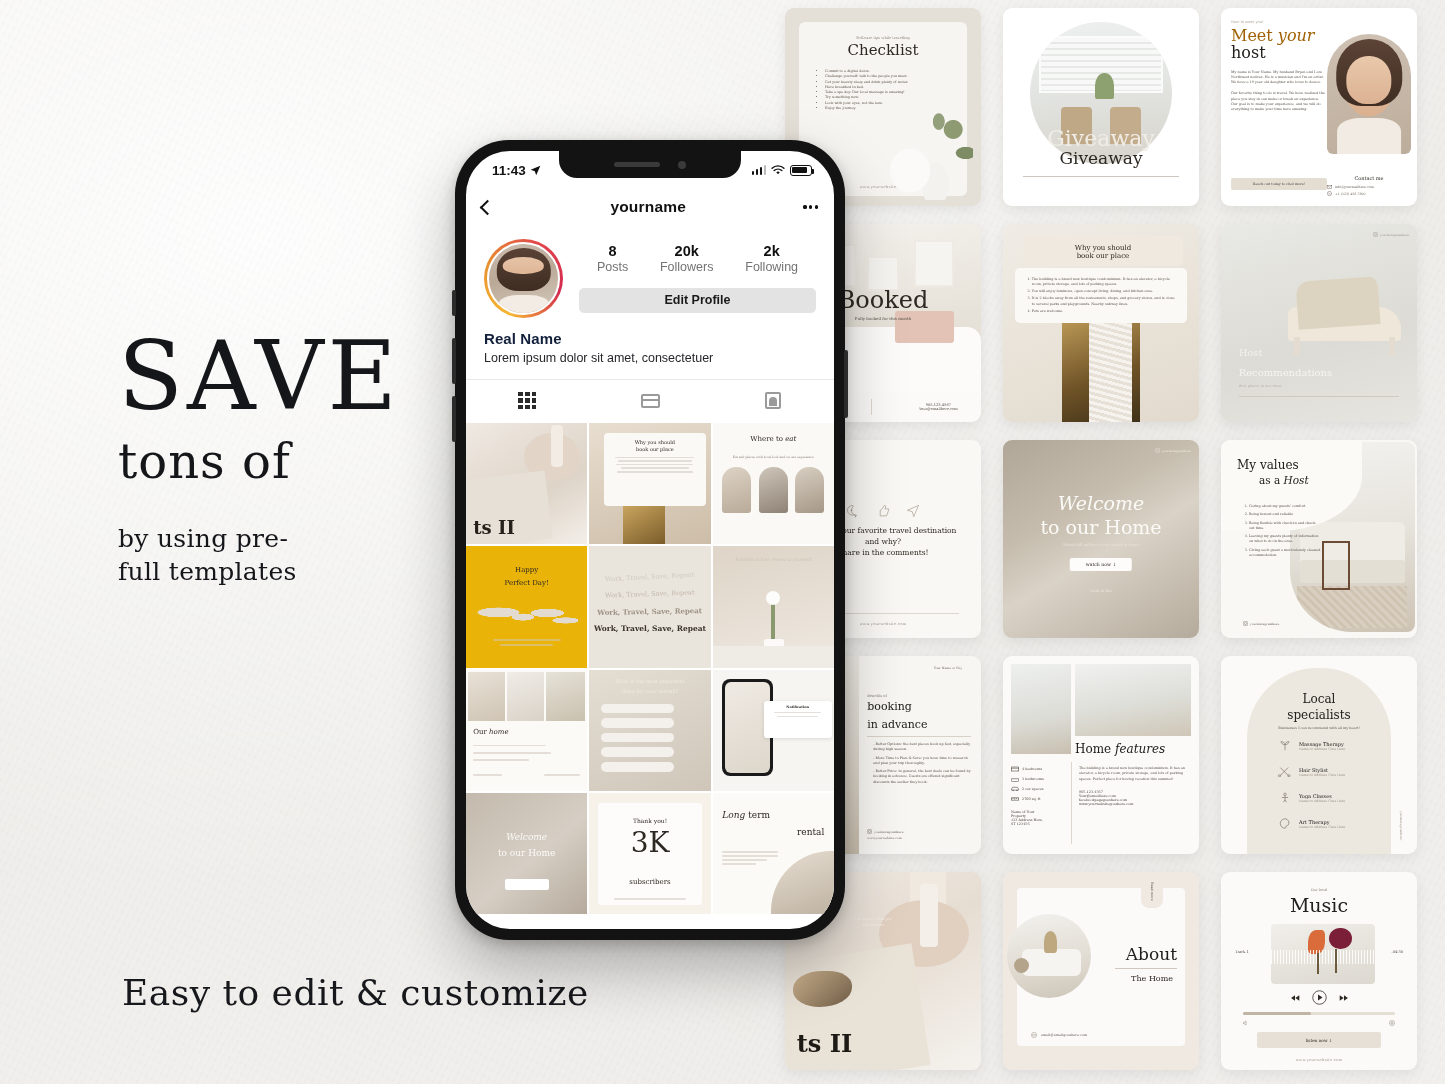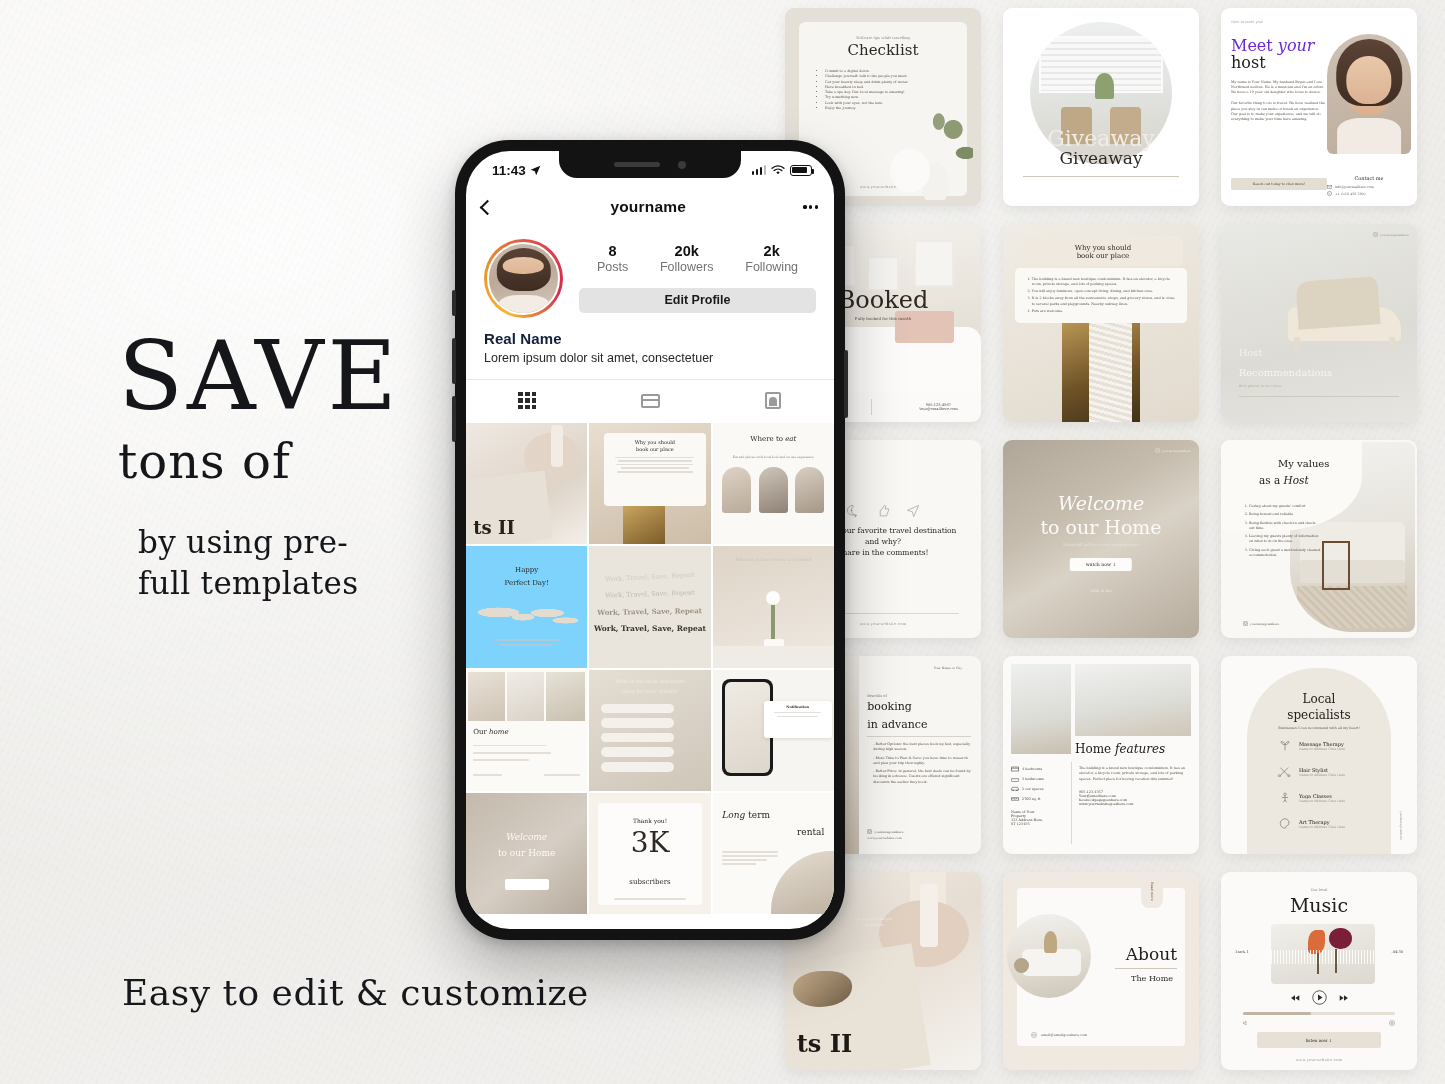--- a/index.html
+++ b/index.html
@@ -38,21 +38,21 @@
   .hl-tons{
     font-family:"DejaVu Serif", serif;
     font-size:48px; line-height:1.1; letter-spacing:1px; margin-top:12px; font-weight:400;
   }
   .hl-time{
     font-family:"DejaVu Serif", serif;
     font-size:96px; line-height:1.0; letter-spacing:4px; margin-top:6px; font-weight:400;
   }
   .hl-sub{
     font-family:"DejaVu Serif", serif;
-    font-size:31px; line-height:1.32; margin-top:34px; font-weight:400; letter-spacing:.3px;margin-left:20px;
+    font-size:25px; line-height:1.32; margin-top:34px; font-weight:400; letter-spacing:.3px;
   }
   .footline{
     position:absolute; left:122px; top:972px; z-index:5;
     font-family:"DejaVu Serif", serif; font-size:36px; color:#17181c; letter-spacing:.5px;
   }
 
   
   .phone{
     position:absolute; left:455px; top:140px; width:390px; height:800px; z-index:20;
     background:#131313;
@@ -311,21 +311,21 @@
       <div class="post" style="background:#fbf9f6;">
         <div style="position:absolute;left:0;right:0;top:10%;text-align:center;font-size:7px;color:#2d2822;">
           <span>Where to </span><i>eat</i>
         </div>
         <div style="position:absolute;left:0;right:0;top:26%;text-align:center;font-size:3px;color:#7d746a;">Eat and places with local food and we are experience</div>
         <div style="position:absolute;left:8%;top:36%;width:24%;height:38%;border-radius:14px 14px 3px 3px;background:linear-gradient(160deg,#ddd3c6,#b9aa98);"></div>
         <div style="position:absolute;left:38%;top:36%;width:24%;height:38%;border-radius:14px 14px 3px 3px;background:linear-gradient(160deg,#cfc6ba,#8e8275);"></div>
         <div style="position:absolute;left:68%;top:36%;width:24%;height:38%;border-radius:14px 14px 3px 3px;background:linear-gradient(160deg,#d8cfc2,#a59787);"></div>
       </div>
 
-      <div class="post" style="background:#7dd3fc;">
+      <div class="post" style="background:#eab308;">
         <div class="p-txt" style="top:16%;font-size:7px;color:#2d2822;">Happy</div>
         <div class="p-txt" style="top:27%;font-size:7px;color:#2d2822;">Perfect Day!</div>
         <div style="position:absolute;left:8%;top:44%;right:8%;height:26%;background:
              radial-gradient(ellipse at 22% 40%, #e3dbd0 0 18%, transparent 19%),
              radial-gradient(ellipse at 46% 55%, #e3dbd0 0 14%, transparent 15%),
              radial-gradient(ellipse at 70% 42%, #e3dbd0 0 16%, transparent 17%),
              radial-gradient(ellipse at 88% 66%, #e3dbd0 0 10%, transparent 11%);"></div>
         <div class="blurline" style="position:absolute;left:22%;right:22%;bottom:22%;height:1.6px;"></div>
         <div class="blurline" style="position:absolute;left:28%;right:28%;bottom:18%;height:1.6px;"></div>
       </div>
@@ -446,21 +446,21 @@
       <div style="position:absolute;right:22%;top:60%;width:22%;height:26%;background:#c3ac8b;border-radius:4px 4px 0 0;"></div>
     </div>
     <div style="position:absolute;left:0;right:0;top:118px;text-align:center;font-size:22px;color:#f0ece6;">Giveaway</div>
     <div style="position:absolute;left:0;right:0;top:140px;text-align:center;font-size:17px;color:#2d2822;">Giveaway</div>
     <div style="position:absolute;left:20px;right:20px;top:168px;height:1px;background:#cfc7bd;"></div>
   </div>
 
   <div class="card">
     <div style="position:absolute;left:10px;top:12px;width:96px;">
       <div style="font-size:3.6px;color:#a39a8f;">Nice to meet you!</div>
-      <div style="font-size:16px;color:#6d28d9;line-height:1.05;margin-top:14px;">
+      <div style="font-size:16px;color:#a16207;line-height:1.05;margin-top:4px;">
         <span>Meet </span><i>your</i>
       </div>
       <div style="font-size:16px;color:#22201c;line-height:1.05;">host</div>
       <div class="tiny" style="margin-top:8px;">My name is Your Name. My husband Bryan and I are Northwest natives. He is a musician and I'm an artist. We have a 19 year old daughter who loves to dance.</div>
       <div class="tiny" style="margin-top:6px;">Our favorite thing to do is travel. We have realized the place you stay in can make or break an experience. Our goal is to make your experience, and we will do everything to make your time here amazing.</div>
     </div>
     <div style="position:absolute;right:6px;top:26px;width:84px;height:120px;border-radius:42px 42px 6px 6px;overflow:hidden;background:linear-gradient(165deg,#cfc2b4,#bcac9b);">
       <div style="position:absolute;left:50%;transform:translateX(-50%);top:10%;width:62%;height:58%;border-radius:48%;background:linear-gradient(180deg,#e8c6a9,#dbb08f);"></div>
       <div style="position:absolute;left:50%;transform:translateX(-50%);top:4%;width:78%;height:56%;border-radius:50% 50% 38% 38%;background:linear-gradient(180deg,#5c4436,#3f2d23);"></div>
       <div style="position:absolute;left:50%;transform:translateX(-50%);top:18%;width:54%;height:40%;border-radius:48% 48% 44% 44%;background:linear-gradient(180deg,#e9c8ab,#dcb293);"></div>
@@ -586,21 +586,21 @@
   </div>
 
   <div class="card" style="background:#faf8f4;">
     <div style="position:absolute;right:2px;top:2px;width:64%;height:96%;border-radius:62px 8px 8px 62px;overflow:hidden;background:linear-gradient(170deg,#f3f2ef,#e6e3dc 50%,#cdc3b4);">
       <div style="position:absolute;left:8%;top:42%;width:84%;height:26%;background:#efece6;border-radius:6px;"></div>
       <div style="position:absolute;left:8%;top:62%;width:84%;height:12%;background:#e4dfd5;border-radius:3px;"></div>
       <div style="position:absolute;left:6%;bottom:2%;width:88%;height:22%;background:repeating-linear-gradient(45deg,#d9cfc0 0 3px,#cfc3b2 3px 6px);"></div>
       <div style="position:absolute;left:26%;top:52%;width:22%;height:26%;border:2px solid #6b4b33;background:transparent;"></div>
     </div>
     <div style="position:absolute;left:0;top:0;width:72%;height:46%;background:#fbfaf7;border-radius:0 0 60% 0;"></div>
-    <div style="position:absolute;left:16px;top:18px;font-size:10px;color:#22201c;margin-left:41px;">My values</div>
+    <div style="position:absolute;left:16px;top:18px;font-size:12px;color:#22201c;">My values</div>
     <div style="position:absolute;left:38px;top:34px;font-size:10.5px;color:#22201c;">
       <span>as a </span><i>Host</i>
     </div>
     <ol style="position:absolute;left:22px;top:64px;width:72px;margin-left:6px;">
       <li class="tiny" style="margin-bottom:3px;">Caring about my guests' comfort</li>
       <li class="tiny" style="margin-bottom:3px;">Being honest and reliable</li>
       <li class="tiny" style="margin-bottom:3px;">Being flexible with check-in and check-out time.</li>
       <li class="tiny" style="margin-bottom:3px;">Leaving my guests plenty of information on what to do in the area.</li>
       <li class="tiny">Giving each guest a meticulously cleaned accommodation.</li>
     </ol>

